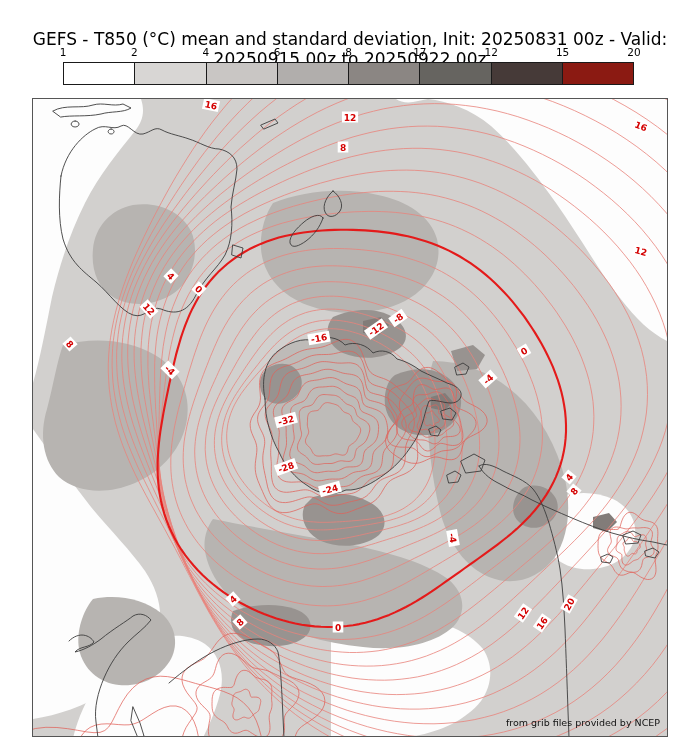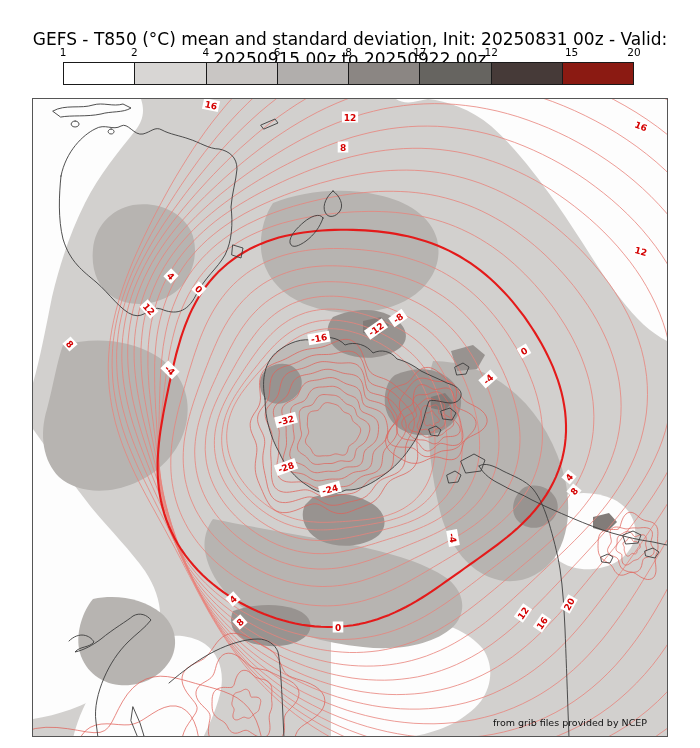--- a/index.html
+++ b/index.html
@@ -6,39 +6,39 @@
   #page{position:relative;width:700px;height:748px;background:#ffffff;overflow:hidden;
         font-family:"DejaVu Sans","Liberation Sans",sans-serif;}
   #title{position:absolute;top:29px;left:0;right:0;text-align:center;font-size:17px;color:#000;}
   #cbar{position:absolute;left:63px;top:62px;width:571px;height:23px;display:flex;
         border:1px solid #1a1a1a;box-sizing:border-box;}
   .cbar-cell{flex:1 1 0;border-right:1px solid #1a1a1a;}
   .cbar-cell:last-child{border-right:none;}
   .cbar-tick{position:absolute;top:46px;transform:translateX(-50%);font-size:10.5px;color:#000;}
   #map{position:absolute;left:32px;top:98px;width:634px;height:637px;border:1px solid #555;
        box-sizing:content-box;background:#d2d0ce;}
-  #attr{position:absolute;right:20px;bottom:4px;text-align:right;font-size:9.5px;color:#111;line-height:1.75;}
+  #attr{position:absolute;right:7px;bottom:4px;text-align:right;font-size:9.5px;color:#111;line-height:1.75;}
   #attr .l2{color:#222;}
   svg{display:block;}
 </style>
 </head>
 <body>
 <div id="page">
 
 <div id="title">GEFS - T850 (°C) mean and standard deviation, Init: 20250831 00z - Valid: 20250915 00z to 20250922 00z</div>
 
 <div id="cbar-ticks">
       <span class="cbar-tick" style="left: 63px;">1</span>
       <span class="cbar-tick" style="left: 134.375px;">2</span>
       <span class="cbar-tick" style="left: 205.75px;">4</span>
       <span class="cbar-tick" style="left: 277.125px;">6</span>
       <span class="cbar-tick" style="left: 348.5px;">8</span>
       <span class="cbar-tick" style="left: 419.875px;">17</span>
       <span class="cbar-tick" style="left: 491.25px;">12</span>
-      <span class="cbar-tick" style="left: 562.625px; margin-left: 9px;">15</span>
+      <span class="cbar-tick" style="left: 562.625px;">15</span>
       <span class="cbar-tick" style="left: 634px;">20</span>
     </div>
 <div id="cbar">
       <div class="cbar-cell" style="background: rgb(255, 255, 255);"></div>
       <div class="cbar-cell" style="background: rgb(216, 214, 212);"></div>
       <div class="cbar-cell" style="background: rgb(201, 198, 196);"></div>
       <div class="cbar-cell" style="background: rgb(177, 174, 172);"></div>
       <div class="cbar-cell" style="background: rgb(139, 134, 131);"></div>
       <div class="cbar-cell" style="background: rgb(102, 100, 96);"></div>
       <div class="cbar-cell" style="background: rgb(70, 58, 56);"></div>

